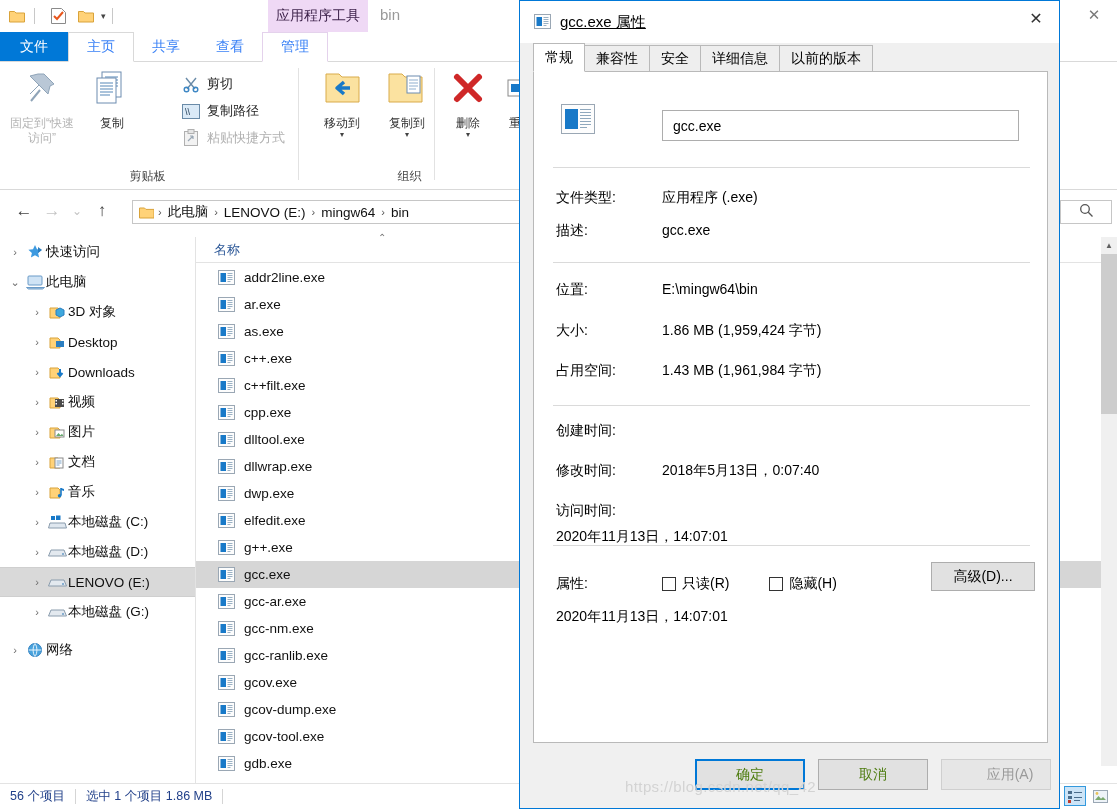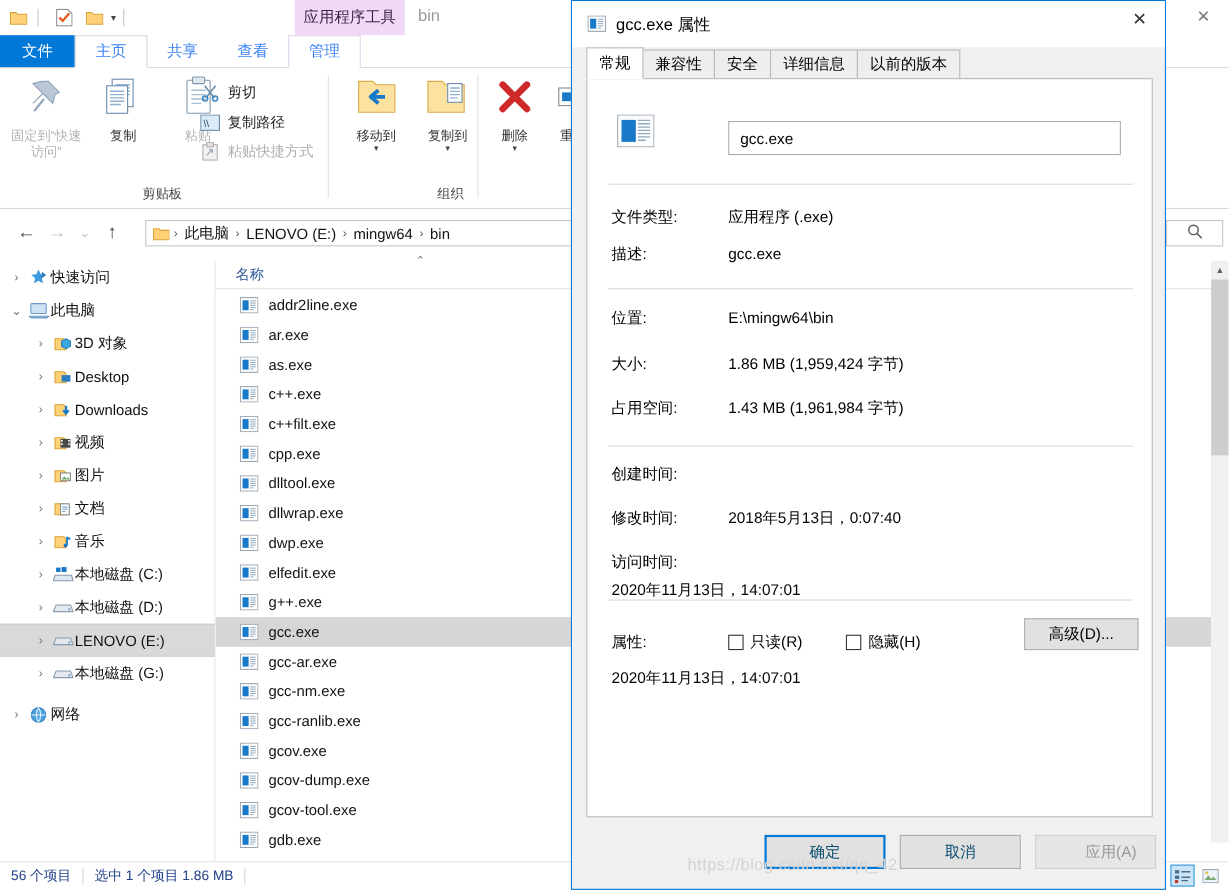--- a/index.html
+++ b/index.html
@@ -93,21 +93,21 @@
   
   .statusbar { position:absolute; left:0; top:783px; width:1117px; height:26px; background:#fff; border-top:1px solid #e3e3e3; display:flex; align-items:center; }
   .st-item { font-size:12.5px; color:#22418a; padding:0 10px; }
   .st-sep { width:1px; height:15px; background:#d5d5d5; }
   .view-btns { position:absolute; right:6px; top:786px; display:flex; gap:3px; }
   .vbtn { width:22px; height:20px; display:flex; align-items:center; justify-content:center; }
   .vbtn.act { background:#cce4f7; border:1px solid #3399dd; }
 
   
   #dlg { position:absolute; left:519px; top:0; width:541px; height:809px;
-         background:#f0f0f0; border:1px solid #0078d7; }
+         background:#f0f0f0; border:1px solid #0078d7;text-decoration:underline; }
   .dlg-title { height:42px; background:#fff; display:flex; align-items:center; padding-left:14px; }
   .dlg-ico { width:17px; height:17px; margin-right:9px; }
   .dlg-ttxt { font-size:15px; color:#000; }
   .dlg-close { position:absolute; right:0; top:0; width:46px; height:34px; display:flex; align-items:center; justify-content:center; color:#333; font-size:16px; }
 
   .dlg-tabs { position:absolute; left:0; top:42px; width:541px; height:29px; display:flex; align-items:flex-end; padding-left:13px; }
   .dtab { height:27px; padding:0 11px; display:flex; align-items:center; font-size:14px; color:#000;
           border:1px solid #b9b9b9; background:#eeeeee; margin-right:-1px; }
   .dtab.active { background:#fff; height:29px; border-bottom:1px solid #fff; position:relative; z-index:2; }
 
@@ -123,21 +123,21 @@
   .pval { flex:1; }
 
   .attrs { position:absolute; left:22px; top:495px; width:470px; height:34px; display:flex; align-items:center; font-size:14px; }
   .cbox { width:14px; height:14px; border:1px solid #333; background:#fff; display:inline-block; margin-right:6px; vertical-align:-2px; }
   .chk-lab { display:flex; align-items:center; margin-right:40px; }
   .adv-btn { position:absolute; right:12px; top:490px; width:104px; height:29px; background:#e1e1e1; border:1px solid #adadad;
              display:flex; align-items:center; justify-content:center; font-size:14px; }
 
   .dlg-footer { position:absolute; left:0; top:752px; width:541px; height:57px; }
   .fbtn { position:absolute; top:6px; width:110px; height:31px; border:1px solid #adadad; background:#e1e1e1;
-          display:flex; align-items:center; justify-content:center; font-size:14px; color:#0c4a6e; }
+          display:flex; align-items:center; justify-content:center; font-size:14px; color:#4d7c0f; }
   .fbtn.default { border:2px solid #0078d7; background:#e1e1e1; }
   .fbtn.dis { color:#9a9a9a; border:1px solid #cfcfcf; background:#e6e6e6;padding-left:28px; }
 
   .watermark { position:absolute; left:625px; top:778px; font-size:15px; color:#d3d3d3; letter-spacing:0.4px; }
 </style>
 </head>
 <body>
 
 <div id="root">
 
@@ -204,32 +204,20 @@
                 <g stroke="#8fb0d0" stroke-width="1.3">
                   <path d="M13 9h13M13 12h13M13 15h13M13 18h13M13 21h10"></path>
                 </g>
                 <rect x="5" y="10" width="19" height="25" fill="#fff" stroke="#6c8cb0"></rect>
                 <g stroke="#8fb0d0" stroke-width="1.3">
                   <path d="M8 15h13M8 18h13M8 21h13M8 24h13M8 27h10"></path>
                 </g>
               </svg>
           </span>
           <span>复制</span>
-        </div>
-        <div class="big-btn dis" style="left:148px;">
-          <span class="gl">
-            <svg width="40" height="42" viewBox="0 0 40 42">
-                <rect x="10" y="5" width="21" height="30" rx="1" fill="#fff" stroke="#7f97ae"></rect>
-                <rect x="15" y="2" width="11" height="6" rx="1" fill="#dfe7ef" stroke="#7f97ae"></rect>
-                <g stroke="#a8bdd1" stroke-width="1.3">
-                  <path d="M14 14h13M14 18h13M14 22h13M14 26h9"></path>
-                </g>
-              </svg>
-          </span>
-          <span>粘贴</span>
         </div>
         <div class="small-btn" style="left:180px; top:10px;">
           <span class="sg">
             <svg width="18" height="18" viewBox="0 0 18 18">
                 <path d="M4 3l9 11M14 3L5 14" stroke="#6a8ba8" stroke-width="1.4" fill="none"></path>
                 <circle cx="4.5" cy="14.5" r="2.3" fill="none" stroke="#3d87c4" stroke-width="1.4"></circle>
                 <circle cx="13.5" cy="14.5" r="2.3" fill="none" stroke="#3d87c4" stroke-width="1.4"></circle>
               </svg>
           </span>
           <span>剪切</span>

